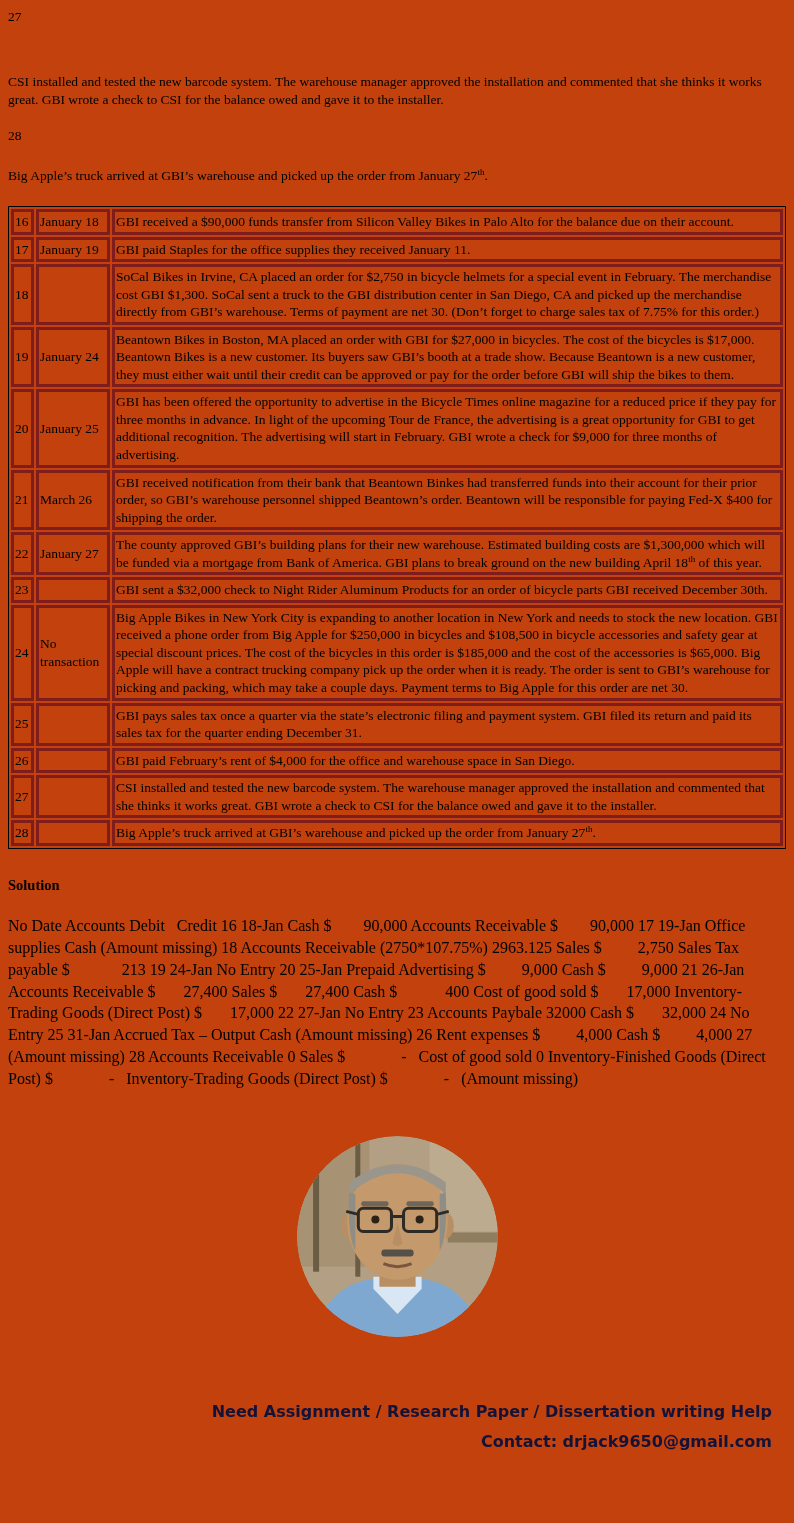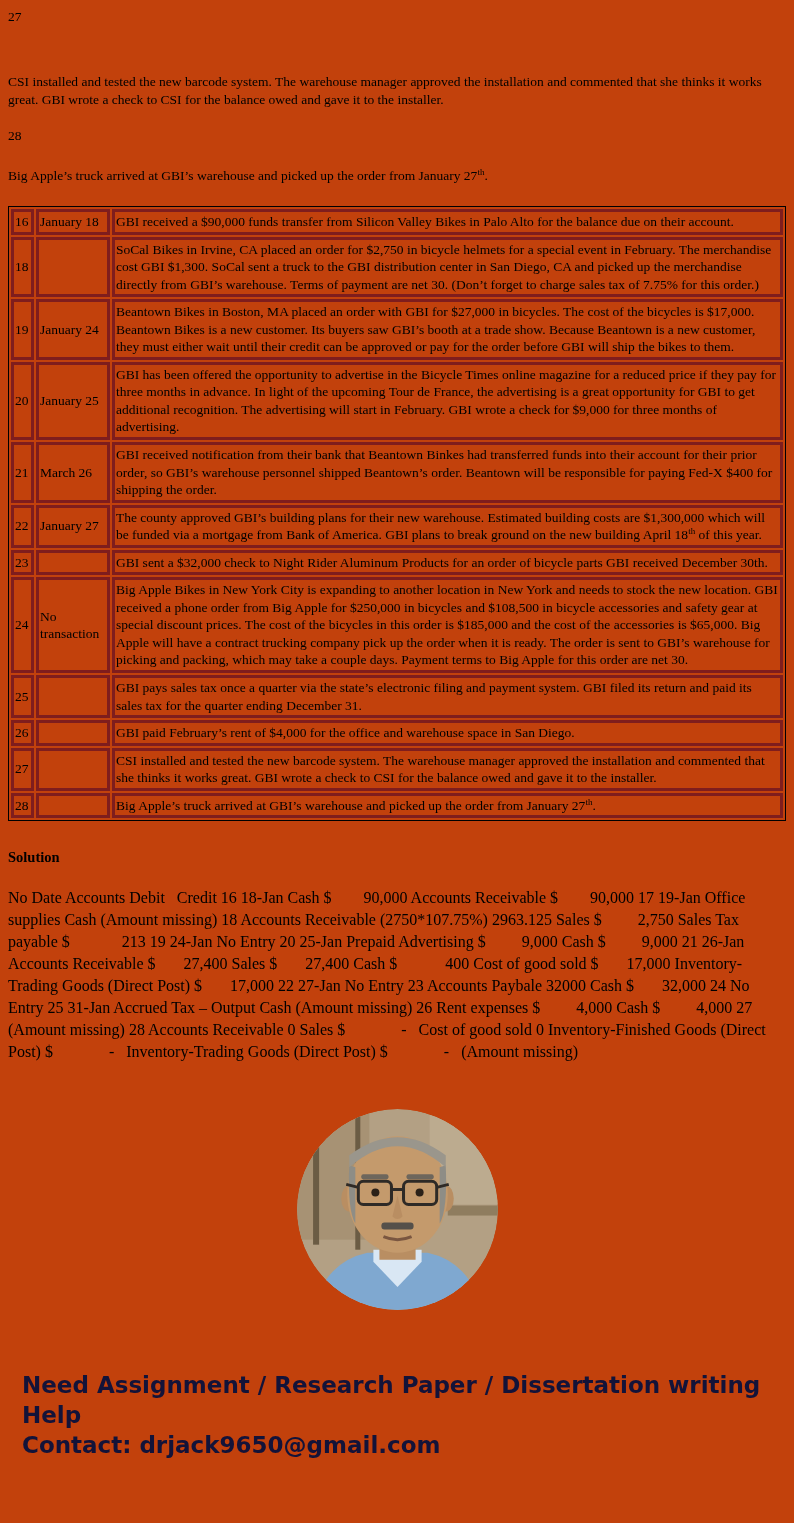--- a/index.html
+++ b/index.html
@@ -36,24 +36,24 @@
     white-space: pre-wrap;
     word-break: normal;
   }
 
   .photo-wrap { text-align: center; margin-top: 46px; }
   .photo-wrap svg { display: inline-block; border-radius: 50%; }
 
   .footer {
     margin: 56px auto 0 auto;
     max-width: 750px;
-    text-align: left;
+    text-align: right;
     font-family: "DejaVu Sans", sans-serif;
     font-weight: bold;
-    font-size: 23px;
+    font-size: 16px;
     line-height: 30px;
     color: #131339;
   }
 </style>
 </head>
 <body>
 
 <div class="page">
 
   <p class="item-label label-27">27</p>
@@ -61,20 +61,25 @@
 
   <p class="item-label label-28">28</p>
   <p class="para-28"><span>Big Apple’s truck arrived at GBI’s warehouse and picked up the order from January 27</span><sup>th</sup><span>.</span></p>
 
   <table class="events">
     <tbody id="events-body">
         <tr>
           <td class="col-no">16</td>
           <td class="col-date">January 18</td>
           <td class="col-desc">GBI received a $90,000 funds transfer from Silicon Valley Bikes in Palo Alto for the balance due on their account.</td>
+        </tr>
+        <tr>
+          <td class="col-no">17</td>
+          <td class="col-date">January 19</td>
+          <td class="col-desc">GBI paid Staples for the office supplies they received January 11.</td>
         </tr>
         <tr>
           <td class="col-no">18</td>
           <td class="col-date"></td>
           <td class="col-desc">SoCal Bikes in Irvine, CA placed an order for $2,750 in bicycle helmets for a special event in February. The merchandise cost GBI $1,300. SoCal sent a truck to the GBI distribution center in San Diego, CA and picked up the merchandise directly from GBI’s warehouse. Terms of payment are net 30. (Don’t forget to charge sales tax of 7.75% for this order.)</td>
         </tr>
         <tr>
           <td class="col-no">19</td>
           <td class="col-date">January 24</td>
           <td class="col-desc">Beantown Bikes in Boston, MA placed an order with GBI for $27,000 in bicycles. The cost of the bicycles is $17,000. Beantown Bikes is a new customer. Its buyers saw GBI’s booth at a trade show. Because Beantown is a new customer, they must either wait until their credit can be approved or pay for the order before GBI will ship the bikes to them.</td>

